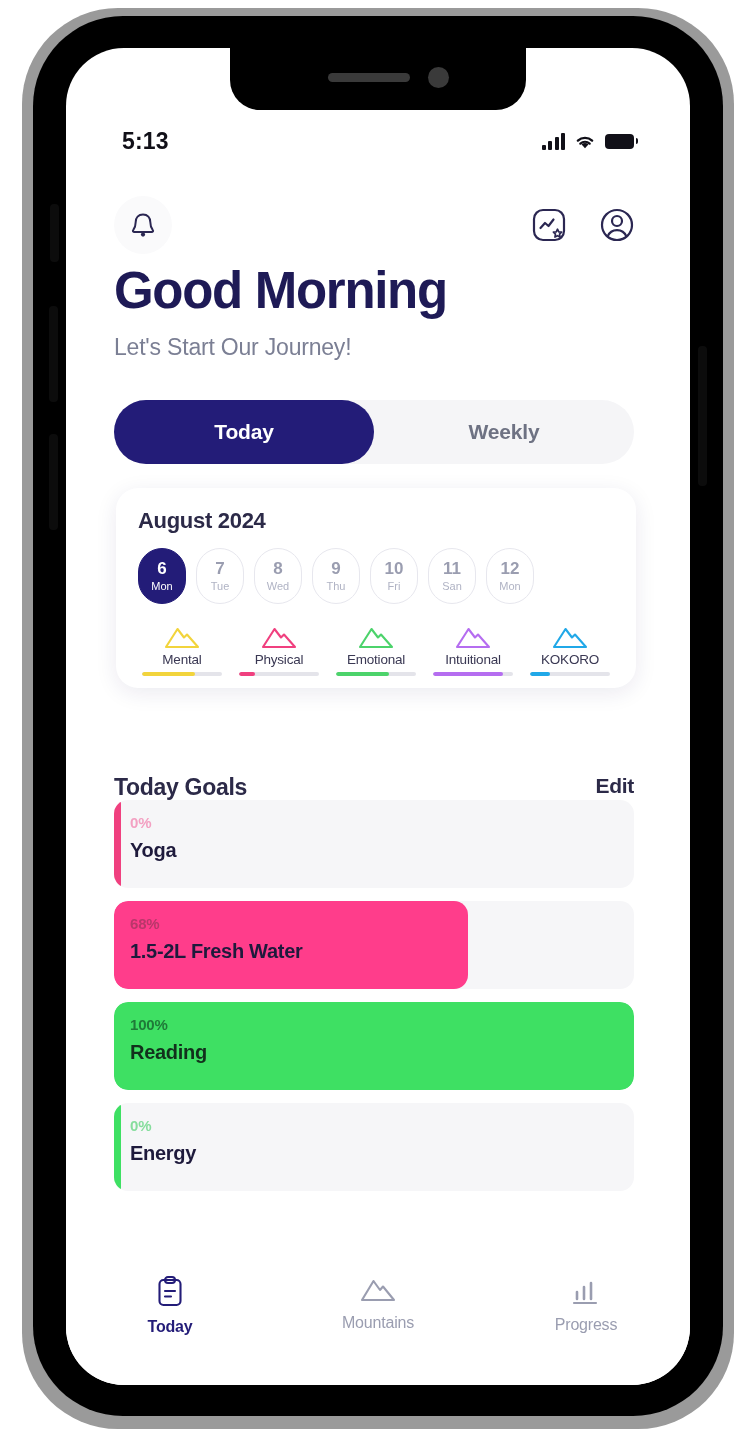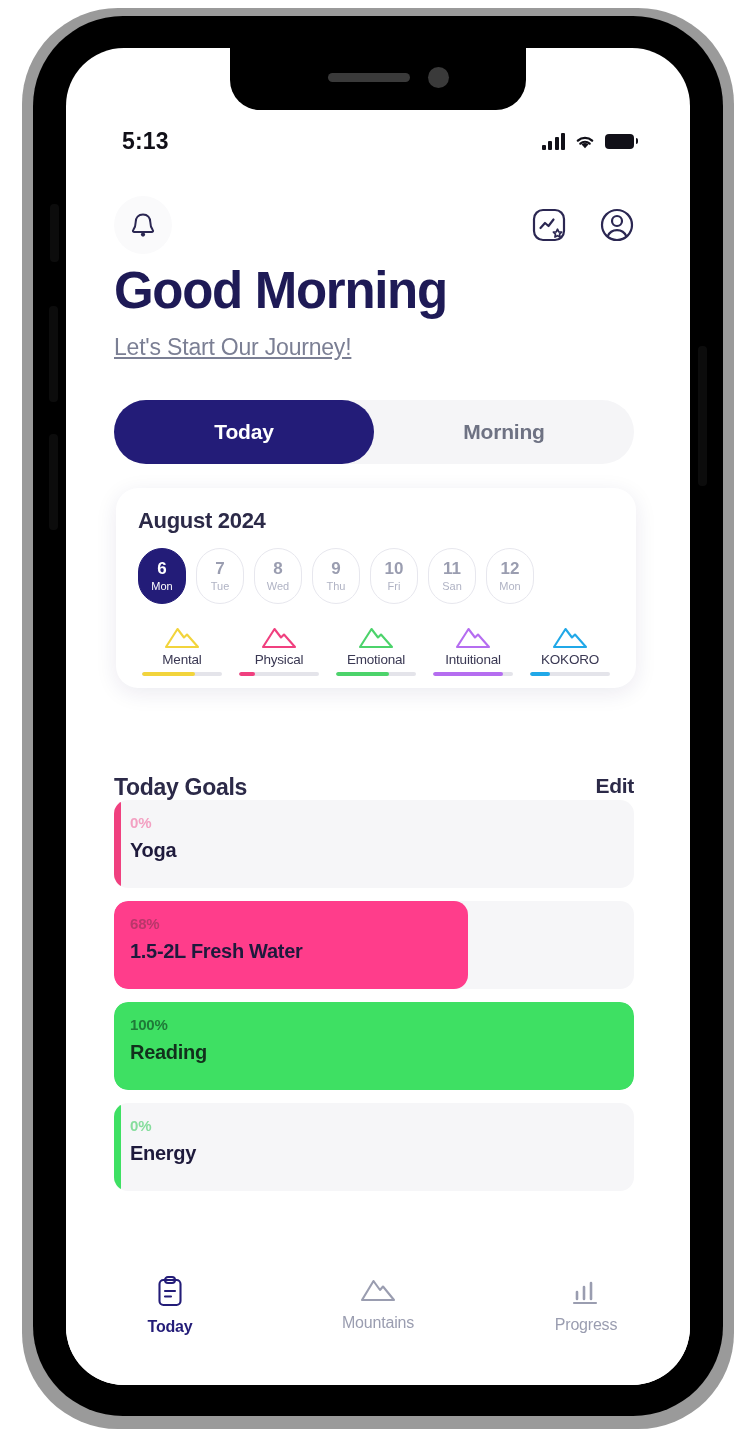--- a/index.html
+++ b/index.html
@@ -175,21 +175,20 @@
     color: #1e1a56;
     letter-spacing: -1.3px;
     line-height: 1.05;
     margin: 0;
   }
   .greet-sub {
     font-size: 23px;
     color: #7b7f94;
     margin: 16px 0 0 0;
     letter-spacing: -0.2px;
-    text-decoration: underline;
   }
 
   
   .tabs {
     position:absolute;
     left: 48px; top: 352px;
     width: 520px; height: 64px;
     background: #f5f5f7;
     border-radius: 34px;
     display:flex;
@@ -407,21 +406,21 @@
         </div>
       </div>
 
       <div class="greeting">
         <div class="greet-title">Good Morning</div>
         <div class="greet-sub">Let's Start Our Journey!</div>
       </div>
 
       <div class="tabs">
         <div class="tab active">Today</div>
-        <div class="tab">Morning</div>
+        <div class="tab">Weekly</div>
       </div>
 
       <div class="cal-card">
         <div class="cal-month">August 2024</div>
 
         <div class="cal-row">
           <div class="day sel">
             <span class="dnum">6</span>
             <span class="dlab">Mon</span>
           </div>

